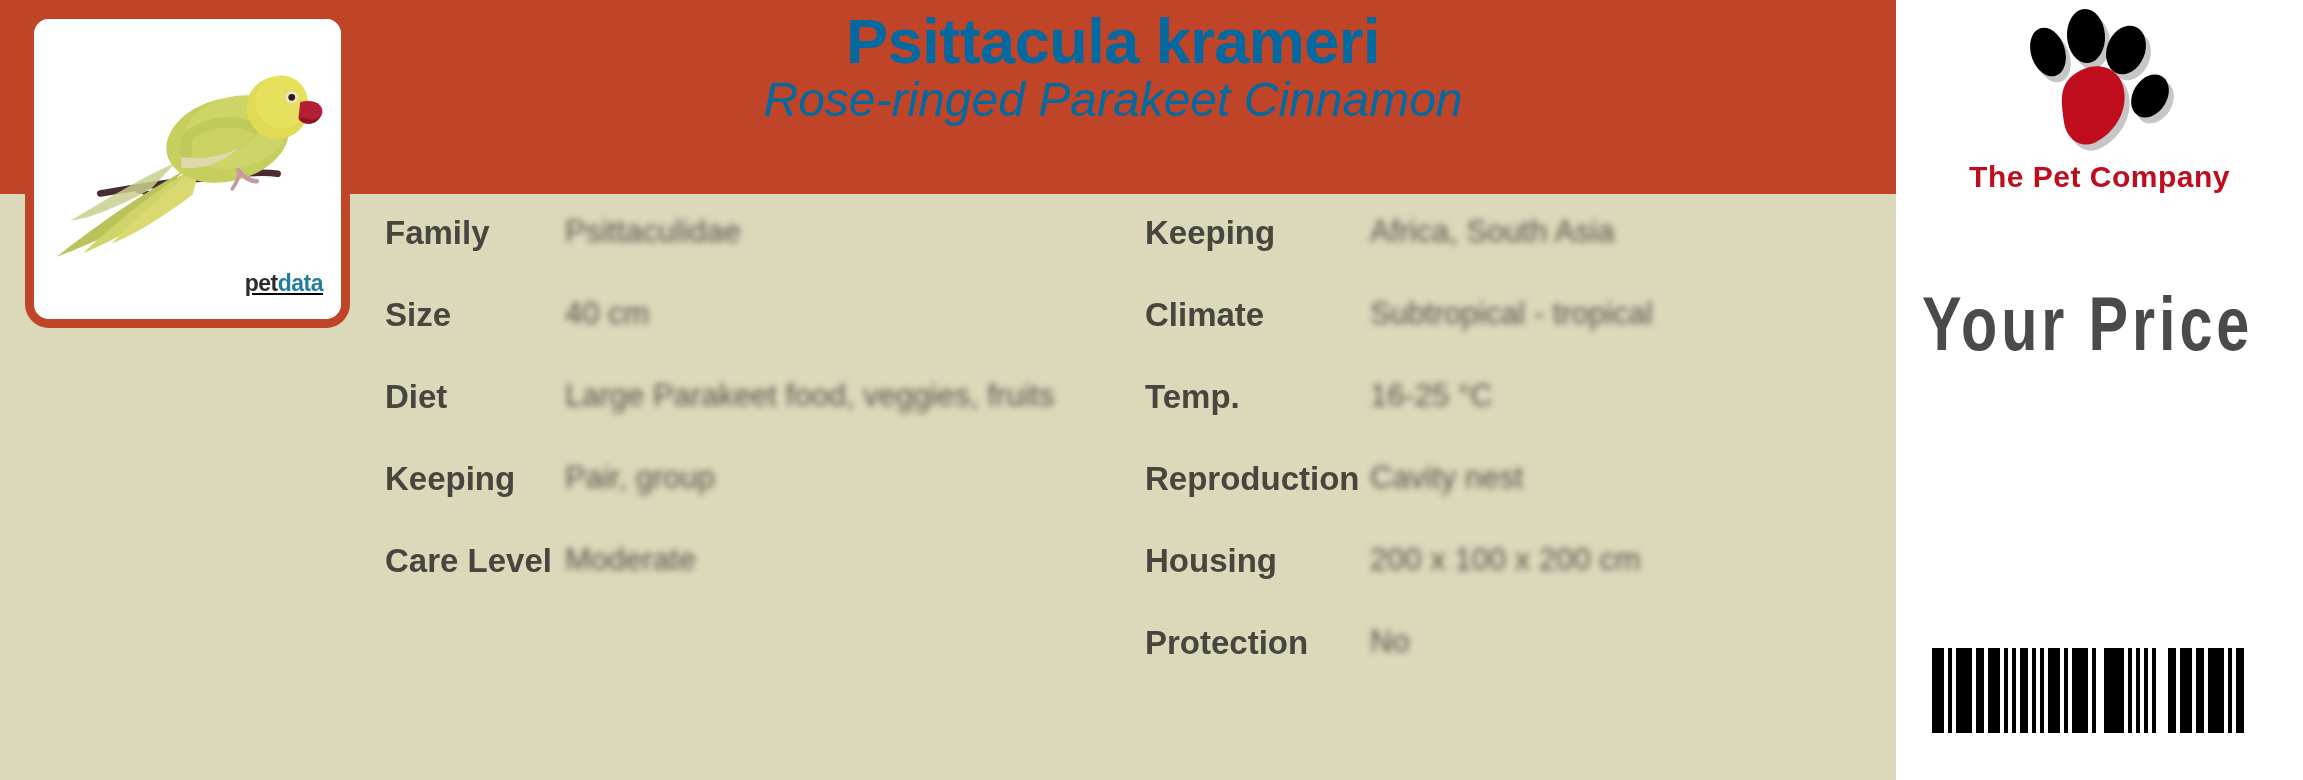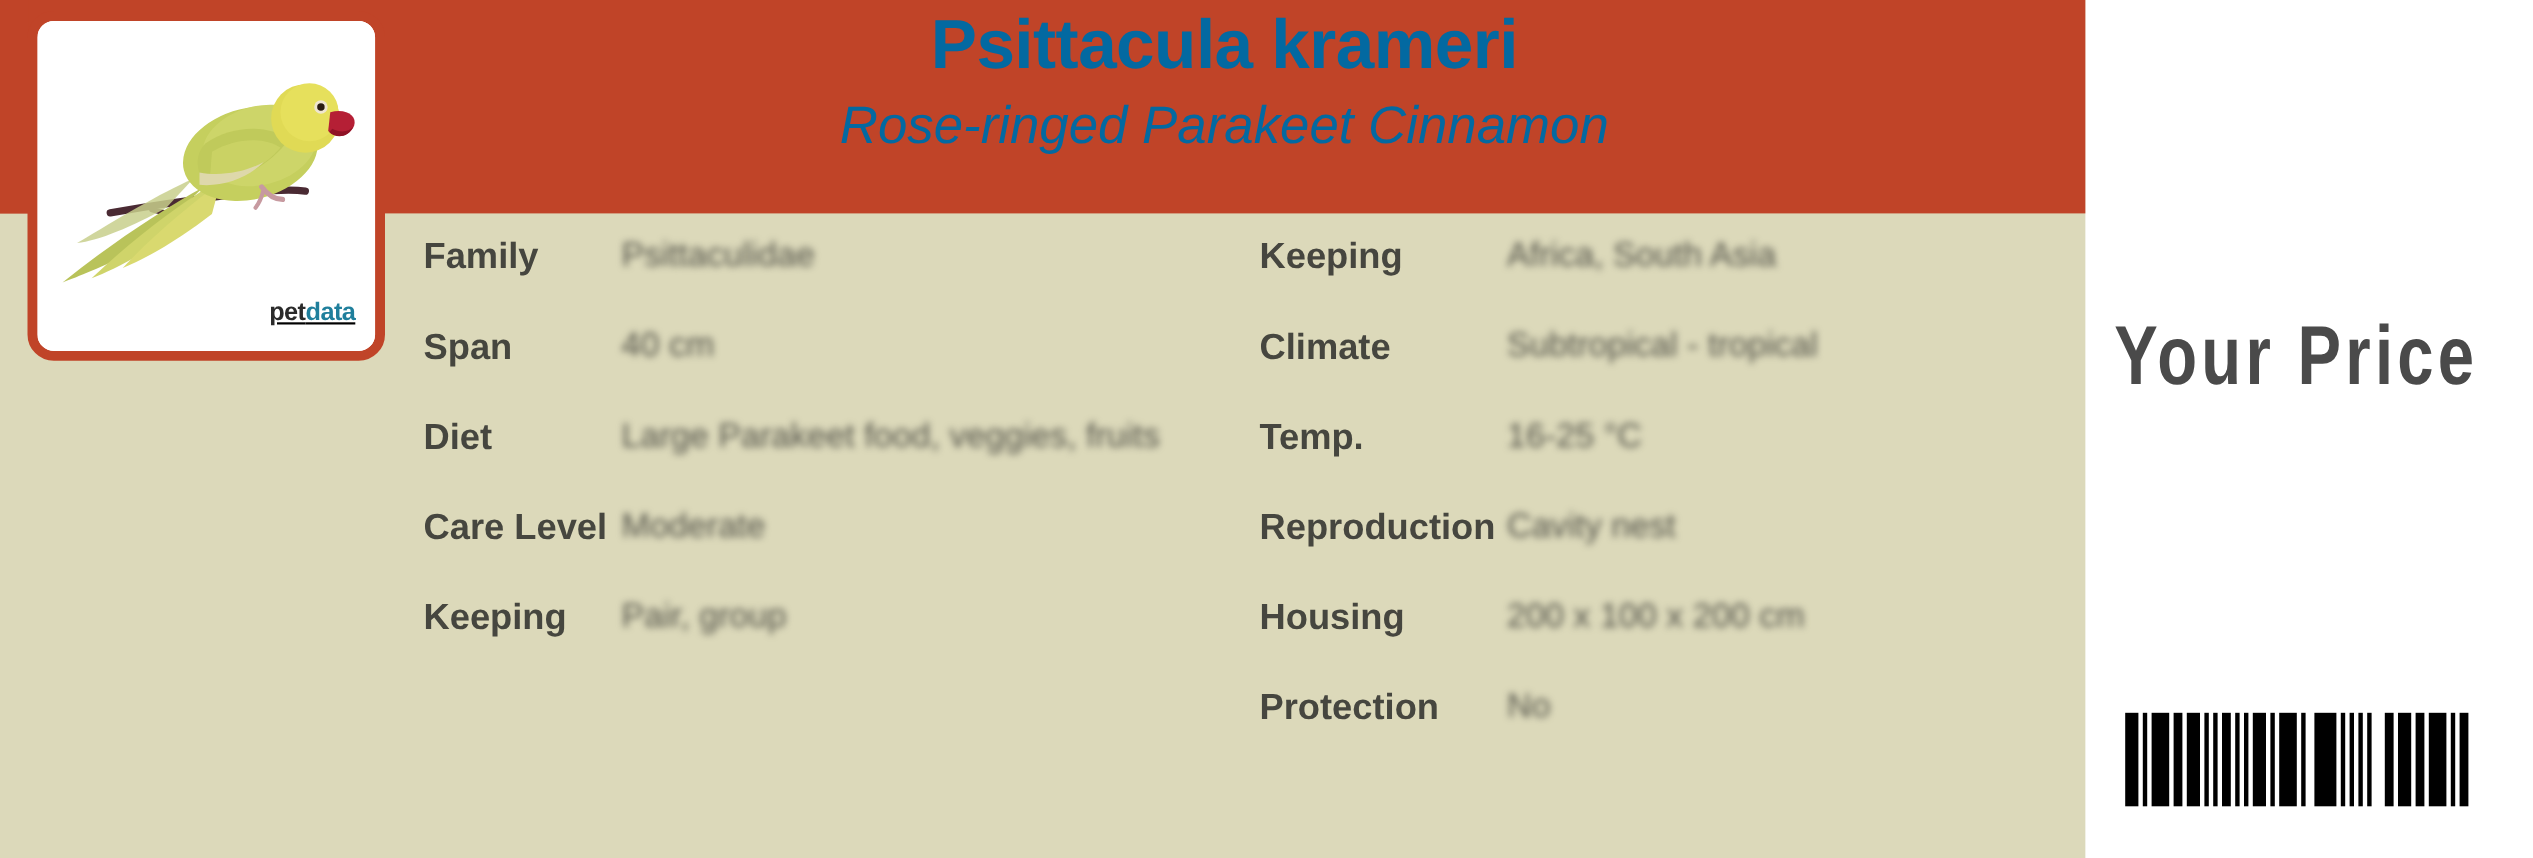--- a/index.html
+++ b/index.html
@@ -58,21 +58,21 @@
   }
   .sci-name {
     font-size: 63px;
     font-weight: bold;
     letter-spacing: -0.5px;
     white-space: nowrap;
   }
   .common-name {
     font-size: 48px;
     font-style: italic;
-    margin-top: 18px;
+    margin-top: 3px;
     white-space: nowrap;
   }
 
   
   .photo-frame {
     position: absolute;
     left: 25px;
     top: 10px;
     width: 325px;
     height: 318px;
@@ -255,35 +255,35 @@
     </div>
 
     <div class="specs">
 
       <div class="col col-left">
         <div class="spec-row">
           <div class="spec-label">Family</div>
           <div class="spec-value">Psittaculidae</div>
         </div>
         <div class="spec-row">
-          <div class="spec-label">Span</div>
+          <div class="spec-label">Size</div>
           <div class="spec-value">40 cm</div>
         </div>
         <div class="spec-row">
           <div class="spec-label">Diet</div>
           <div class="spec-value">Large Parakeet food, veggies, fruits</div>
         </div>
         <div class="spec-row">
+          <div class="spec-label">Keeping</div>
+          <div class="spec-value">Pair, group</div>
+        </div>
+        <div class="spec-row">
           <div class="spec-label">Care Level</div>
           <div class="spec-value">Moderate</div>
         </div>
-        <div class="spec-row">
-          <div class="spec-label">Keeping</div>
-          <div class="spec-value">Pair, group</div>
-        </div>
       </div>
 
       <div class="col col-right">
         <div class="spec-row">
           <div class="spec-label">Keeping</div>
           <div class="spec-value">Africa, South Asia</div>
         </div>
         <div class="spec-row">
           <div class="spec-label">Climate</div>
           <div class="spec-value">Subtropical - tropical</div>
@@ -304,20 +304,37 @@
           <div class="spec-label">Protection</div>
           <div class="spec-value">No</div>
         </div>
       </div>
 
     </div>
   </div>
 
   <div class="price-panel">
 
+    <div class="logo-wrap">
+      <svg class="logo-paw" width="200" height="160" viewBox="0 0 200 160">
+        <g opacity="0.22" transform="translate(5,6)">
+          <ellipse cx="48" cy="46" rx="17" ry="25" transform="rotate(-18 48 46)" fill="#000"></ellipse>
+          <ellipse cx="86" cy="30" rx="19" ry="27" transform="rotate(-4 86 30)" fill="#000"></ellipse>
+          <ellipse cx="126" cy="44" rx="19" ry="25" transform="rotate(22 126 44)" fill="#000"></ellipse>
+          <ellipse cx="150" cy="90" rx="17" ry="23" transform="rotate(32 150 90)" fill="#000"></ellipse>
+          <path d="M72 70 C94 52 120 60 124 84 C128 108 112 128 96 136 C80 144 66 132 64 116 C62 100 58 82 72 70 Z" fill="#000"></path>
+        </g>
+        <ellipse cx="48" cy="46" rx="17" ry="25" transform="rotate(-18 48 46)" fill="#000000"></ellipse>
+        <ellipse cx="86" cy="30" rx="19" ry="27" transform="rotate(-4 86 30)" fill="#000000"></ellipse>
+        <ellipse cx="126" cy="44" rx="19" ry="25" transform="rotate(22 126 44)" fill="#000000"></ellipse>
+        <ellipse cx="150" cy="90" rx="17" ry="23" transform="rotate(32 150 90)" fill="#000000"></ellipse>
+        <path d="M72 70 C94 52 120 60 124 84 C128 108 112 128 96 136 C80 144 66 132 64 116 C62 100 58 82 72 70 Z" fill="#c00d1e"></path>
+      </svg>
+      <div class="logo-text">The Pet Company</div>
+    </div>
 
     <div class="your-price">Your Price</div>
 
     <div class="barcode">
         <div class="bar" style="width: 12px;"></div>
         <div class="gap" style="width: 4px;"></div>
         <div class="bar" style="width: 4px;"></div>
         <div class="gap" style="width: 4px;"></div>
         <div class="bar" style="width: 16px;"></div>
         <div class="gap" style="width: 4px;"></div>

